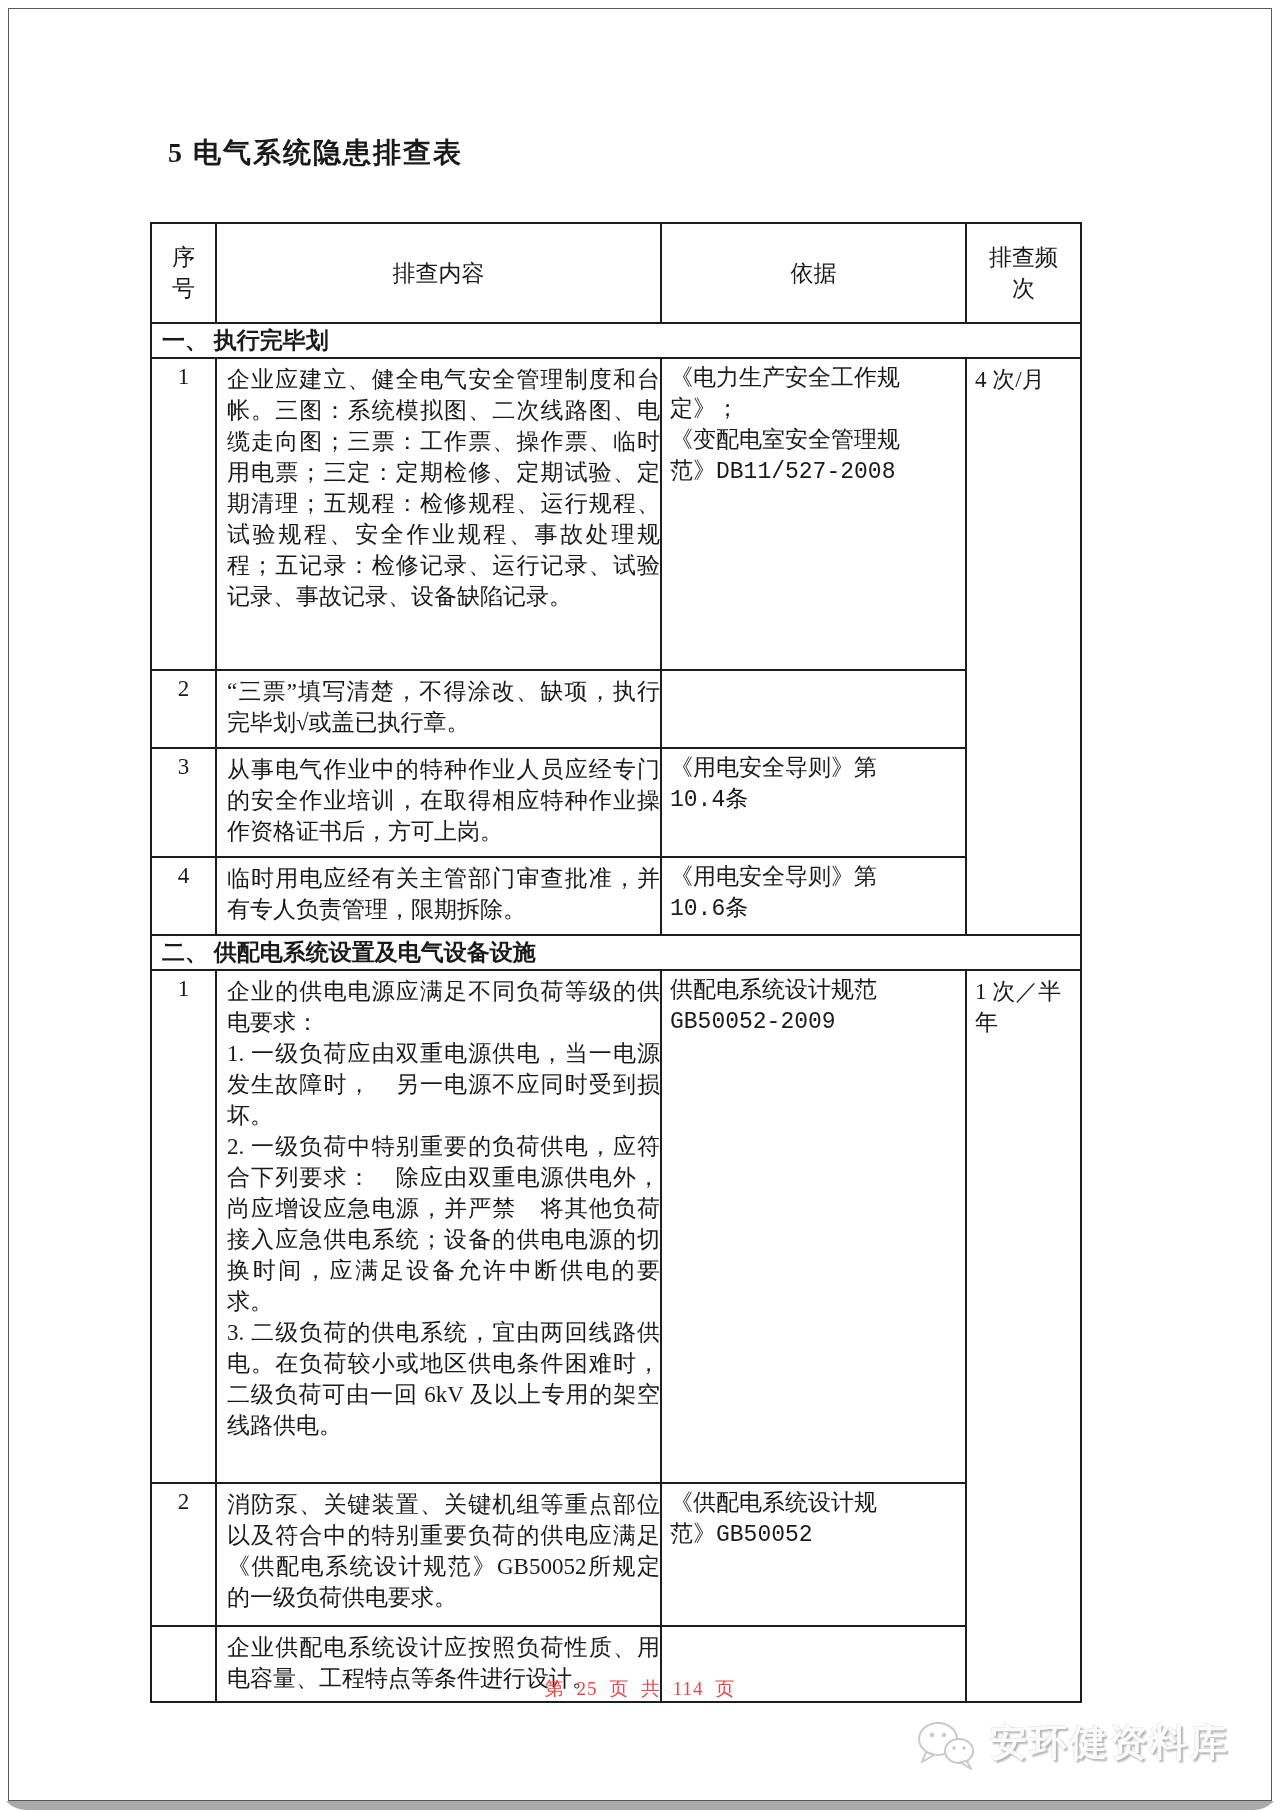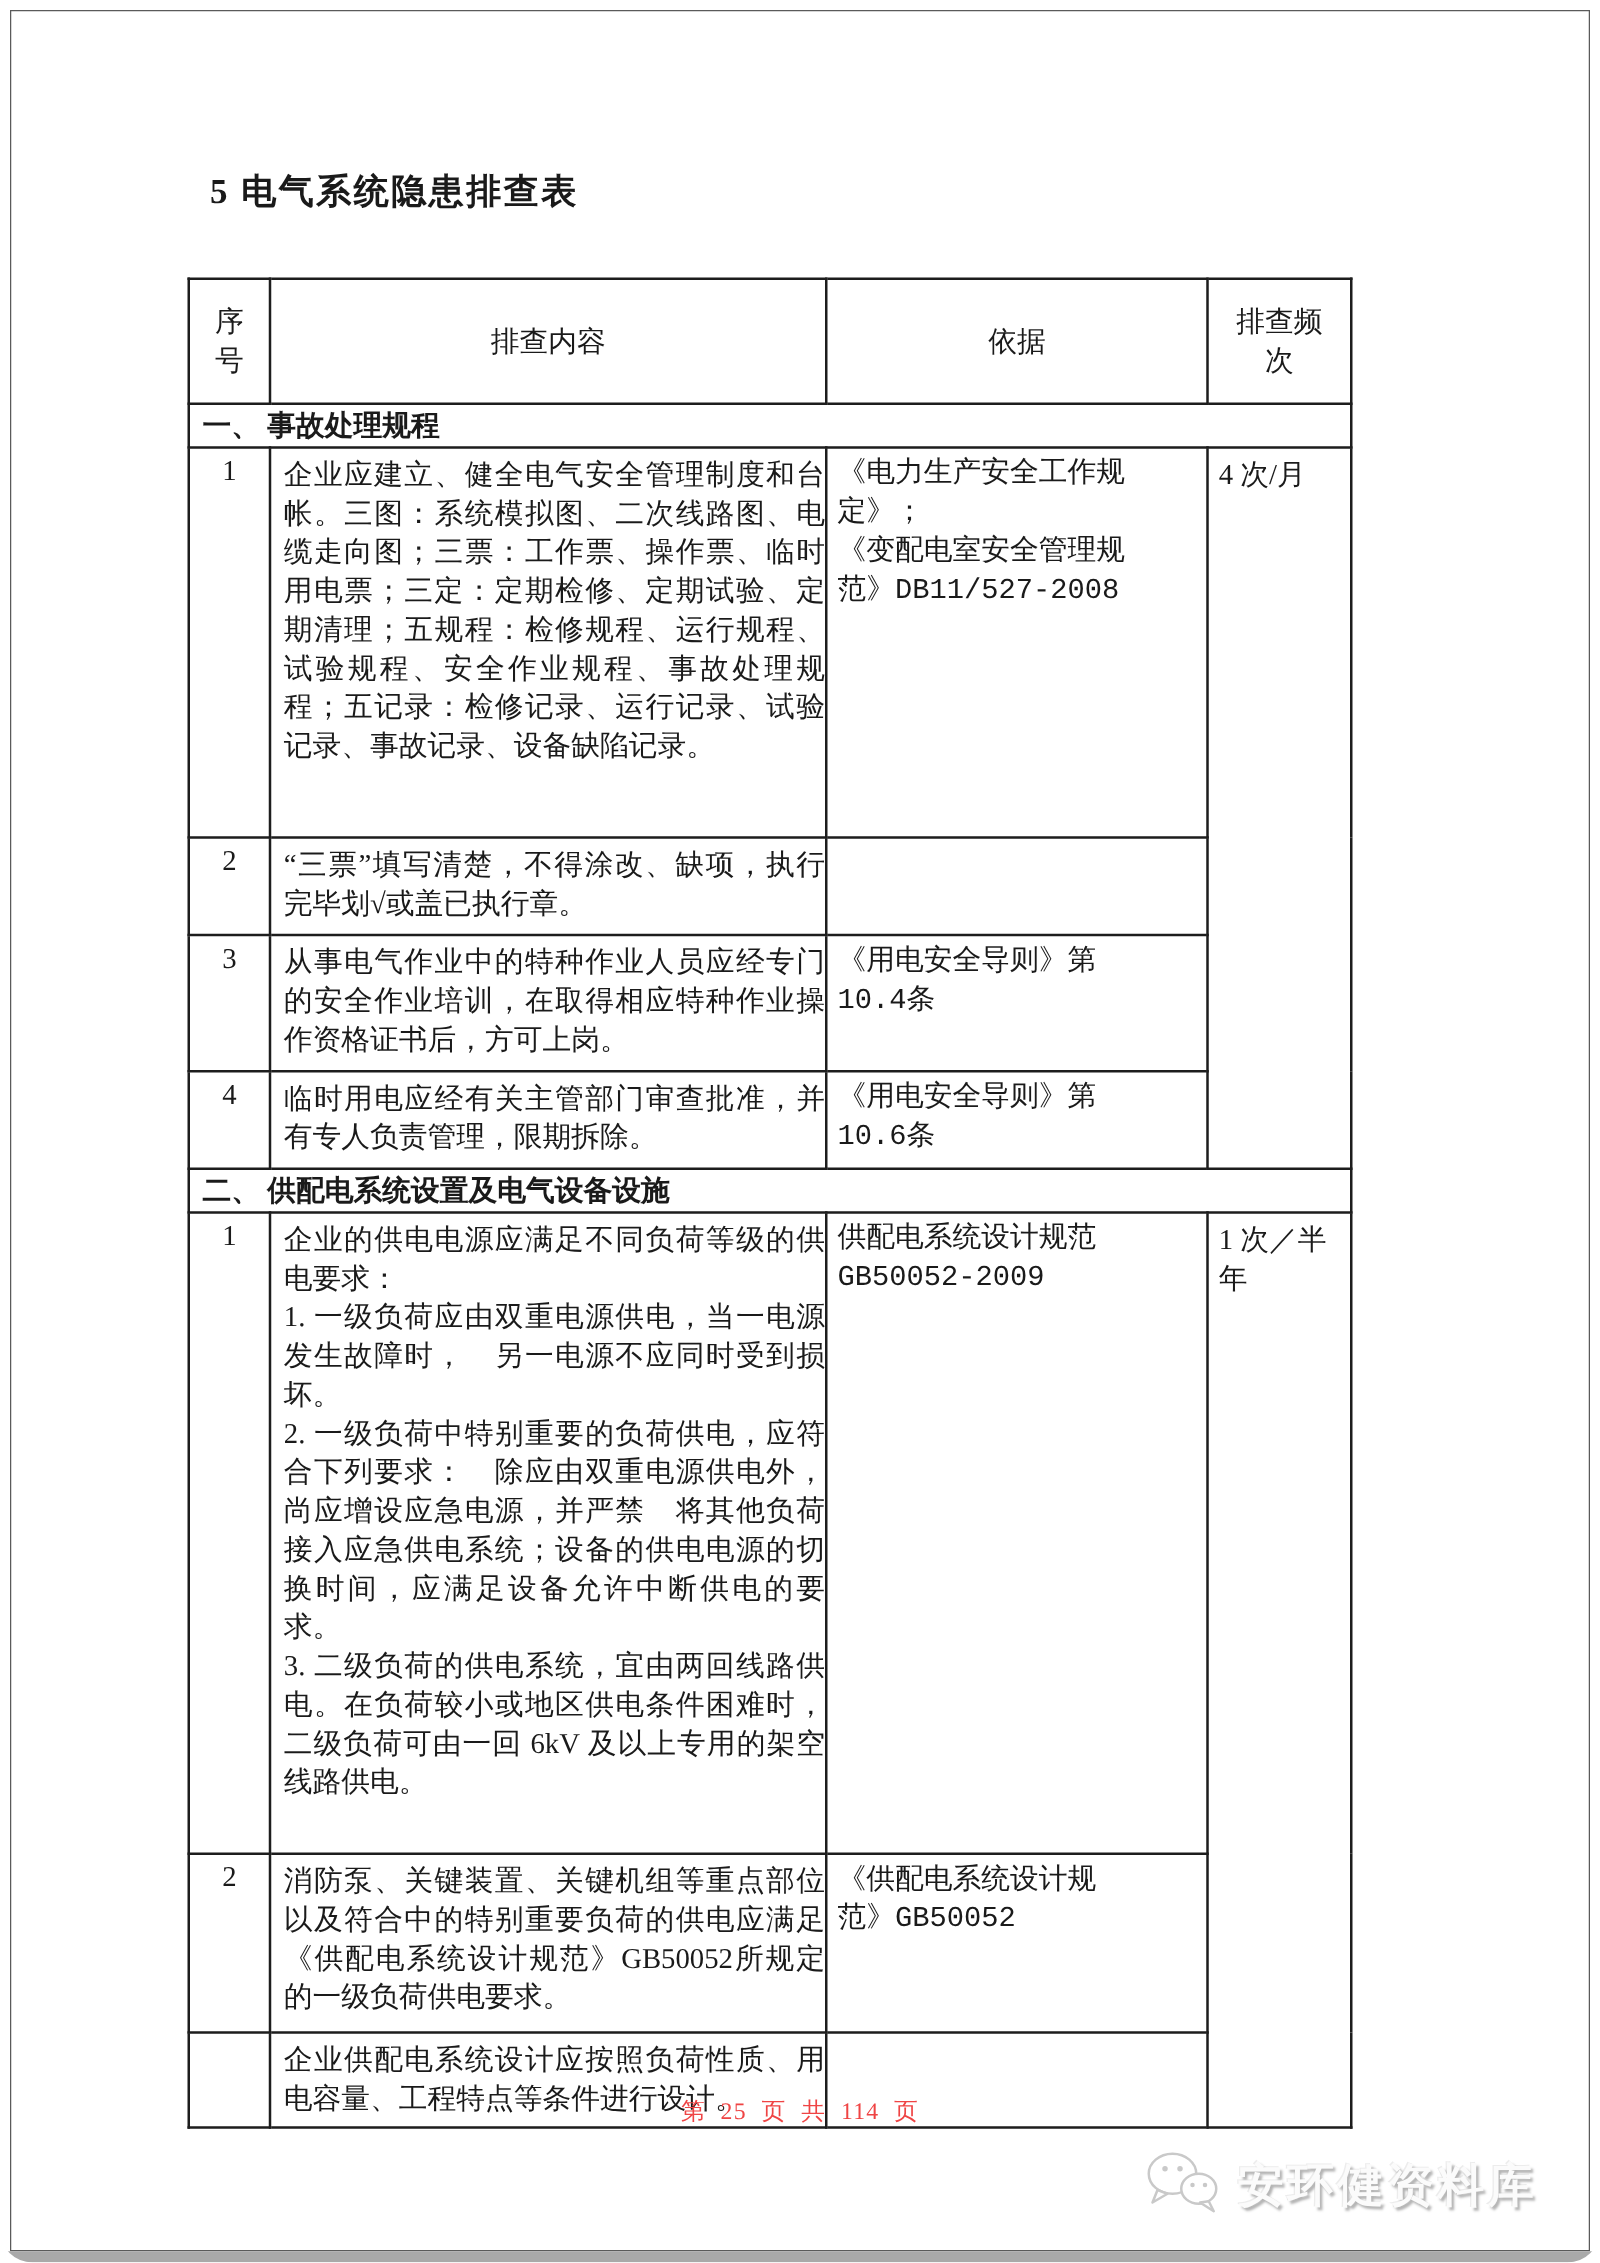--- a/index.html
+++ b/index.html
@@ -78,21 +78,21 @@
   .h-s2r2 td{height:131px;}
   .h-s2r3 td{height:64px;}
   .footer{
     position:absolute;left:0;top:1676px;width:100%;
     text-align:center;
     font-size:19px;letter-spacing:1px;word-spacing:6px;
     color:#ef4444;
   }
   .watermark{
     position:absolute;right:50px;top:1718px;
-    display:flex;align-items:flex-end;gap:10px;
+    display:flex;align-items:flex-start;gap:10px;
     user-select:none;
   }
   .watermark .wm-text{
     font-size:37px;font-weight:bold;letter-spacing:3px;
     color:#fbfbfb;
     text-shadow:2px 2px 2px #b3b3b3, -1px -1px 0 #ececec;
   }
   .wm-icon{display:block;}
 </style>
 </head>
@@ -115,21 +115,21 @@
         <th>序
 号</th>
         <th>排查内容</th>
         <th>依据</th>
         <th>排查频
 次</th>
       </tr>
     </thead>
     <tbody>
       <tr class="section-row">
-        <td colspan="4">一、 事故处理规程</td>
+        <td colspan="4">一、 执行完毕划</td>
       </tr>
       <tr class="h-s1r1">
         <td class="c-no">1</td>
         <td class="c-content">企业应建立、健全电气安全管理制度和台帐。三图：系统模拟图、二次线路图、电缆走向图；三票：工作票、操作票、临时用电票；三定：定期检修、定期试验、定期清理；五规程：检修规程、运行规程、试验规程、安全作业规程、事故处理规程；五记录：检修记录、运行记录、试验记录、事故记录、设备缺陷记录。</td>
         <td class="c-basis">《电力生产安全工作规
 定》；
 《变配电室安全管理规
 范》DB11/527-2008</td>
         <td class="c-freq" rowspan="4">4 次/月</td>
       </tr>

